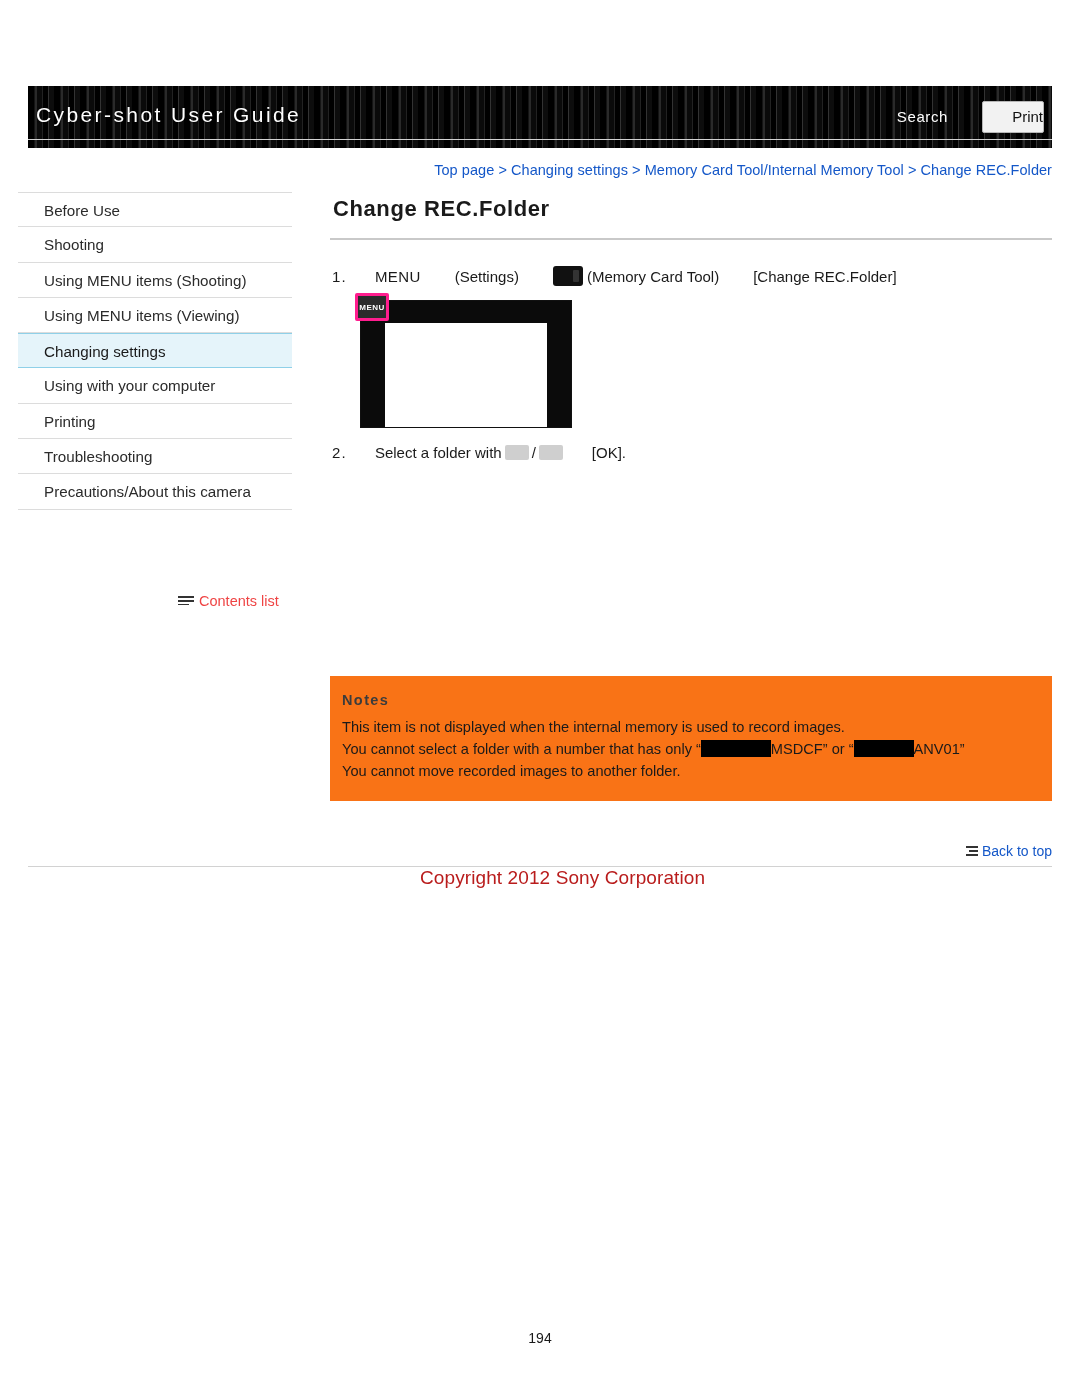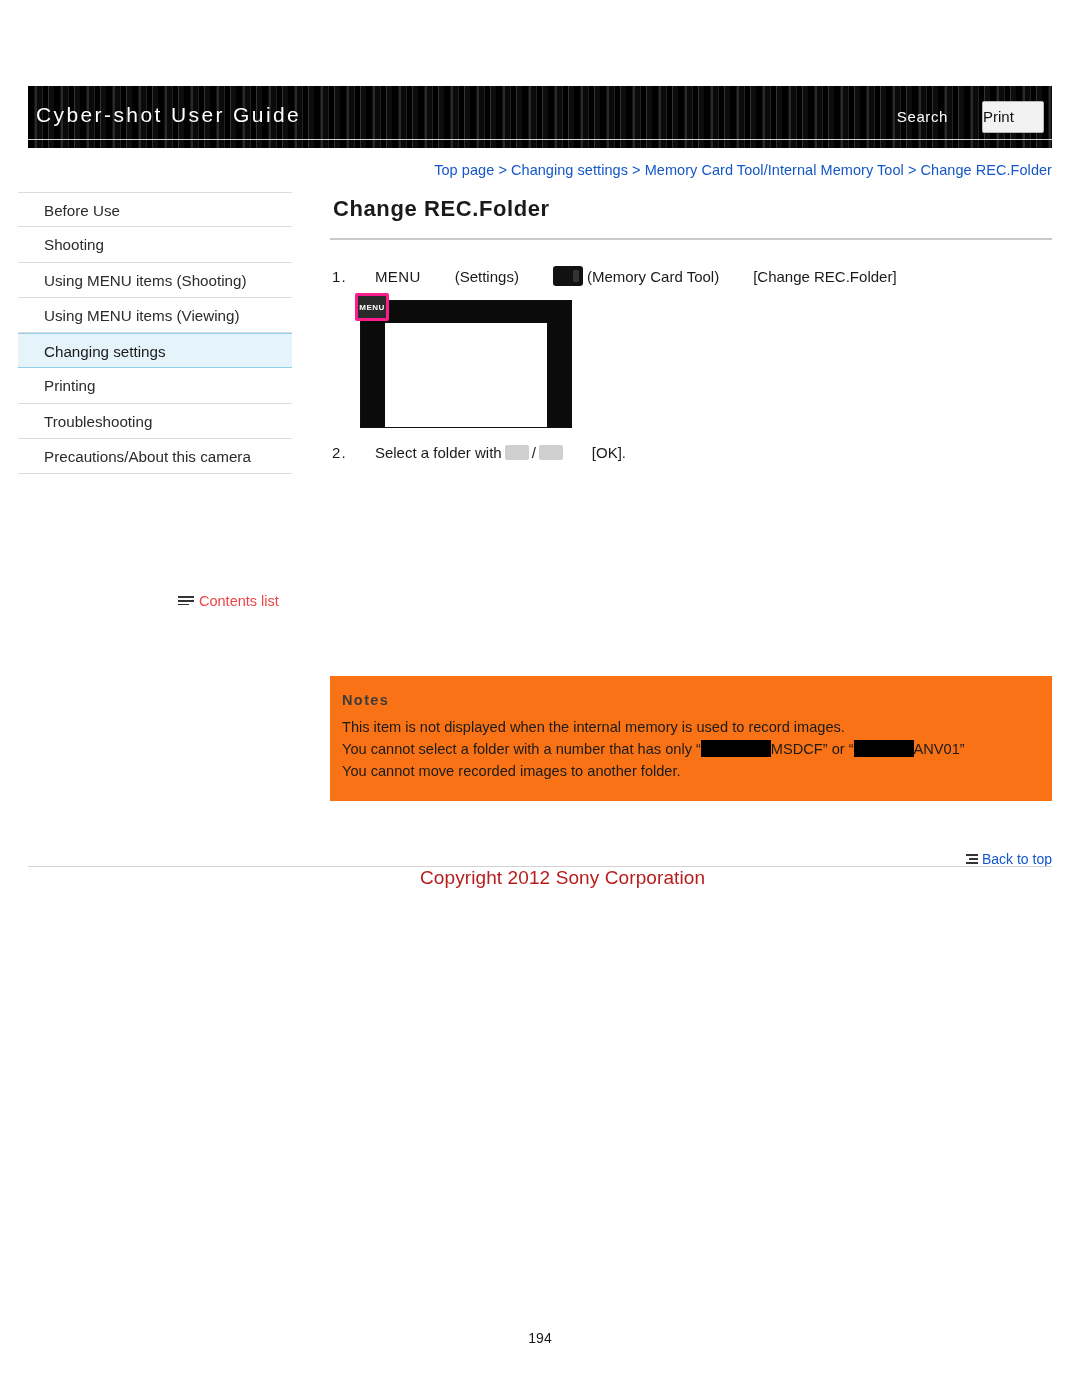--- a/index.html
+++ b/index.html
@@ -62,21 +62,21 @@
     right: 8px;
     top: 15px;
     width: 60px;
     height: 30px;
     background: #f2f2f2;
     border: 1px solid #b6b6b6;
     border-radius: 2px;
     color: #111;
     font-size: 15px;
     line-height: 30px;
-    text-align: left;
+    text-align: right;
   }
   .header-rule {
     position: absolute;
     left: 28px;
     top: 139px;
     width: 1024px;
     height: 1px;
     background: #d2d2d2;
   }
 
@@ -297,21 +297,20 @@
   .redact.w2 { width: 60px; }
 
   
   .back-top {
     position: absolute;
     right: 28px;
     top: 843px;
     font-size: 14px;
     color: #1457c8;
     white-space: nowrap;
-    margin-top: 8px;
   }
   .back-top-icon {
     display: inline-block;
     width: 12px;
     height: 10px;
     margin-right: 4px;
     vertical-align: 0px;
     background:
       linear-gradient(#333,#333) 0 0/12px 2px no-repeat,
       linear-gradient(#333,#333) 3px 4px/9px 2px no-repeat,
@@ -362,20 +361,21 @@
   <span class="sep">&gt;</span>
   <span>Change REC.Folder</span>
 </div>
 
 <div class="sidebar">
   <div class="side-item">Before Use</div>
   <div class="side-item">Shooting</div>
   <div class="side-item">Using MENU items (Shooting)</div>
   <div class="side-item">Using MENU items (Viewing)</div>
   <div class="side-item active">Changing settings</div>
+  <div class="side-item">Using with your computer</div>
   <div class="side-item">Printing</div>
   <div class="side-item">Troubleshooting</div>
   <div class="side-item">Precautions/About this camera</div>
 </div>
 <div class="contents-list">
   <span class="contents-icon"></span><span>Contents list</span>
 </div>
 
 <div class="main">
   <h1 class="page-title">Change REC.Folder</h1>

